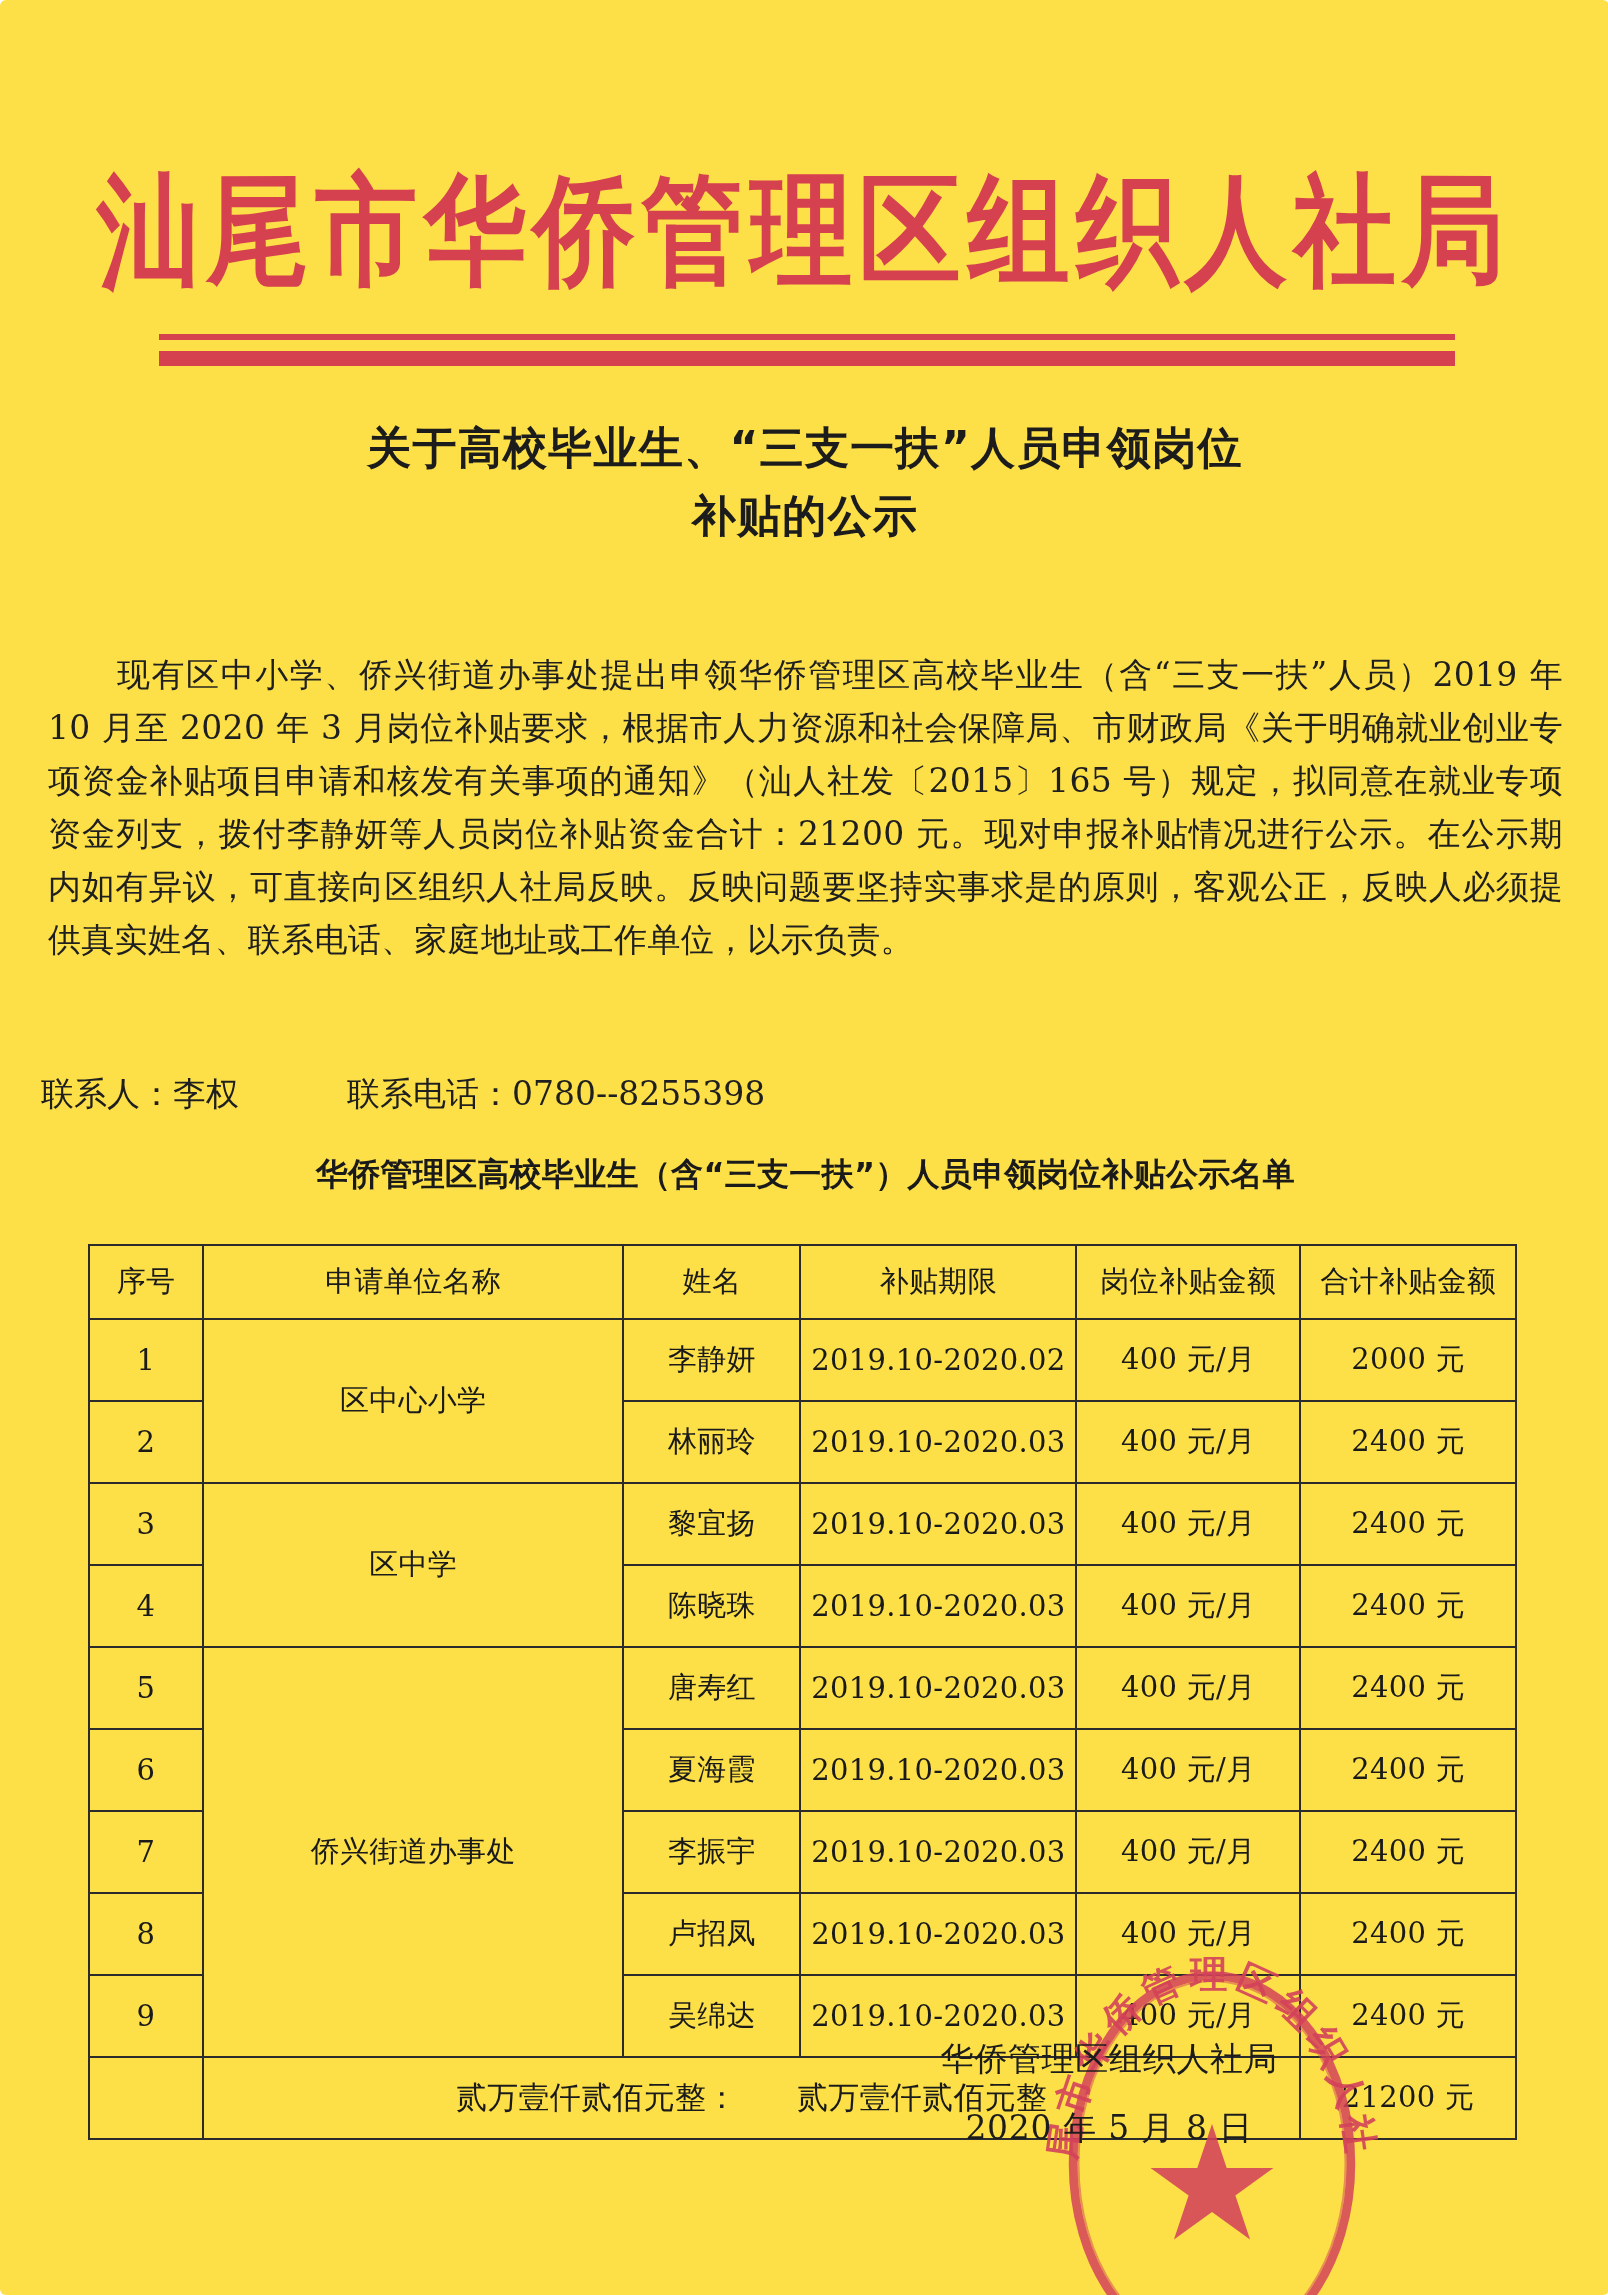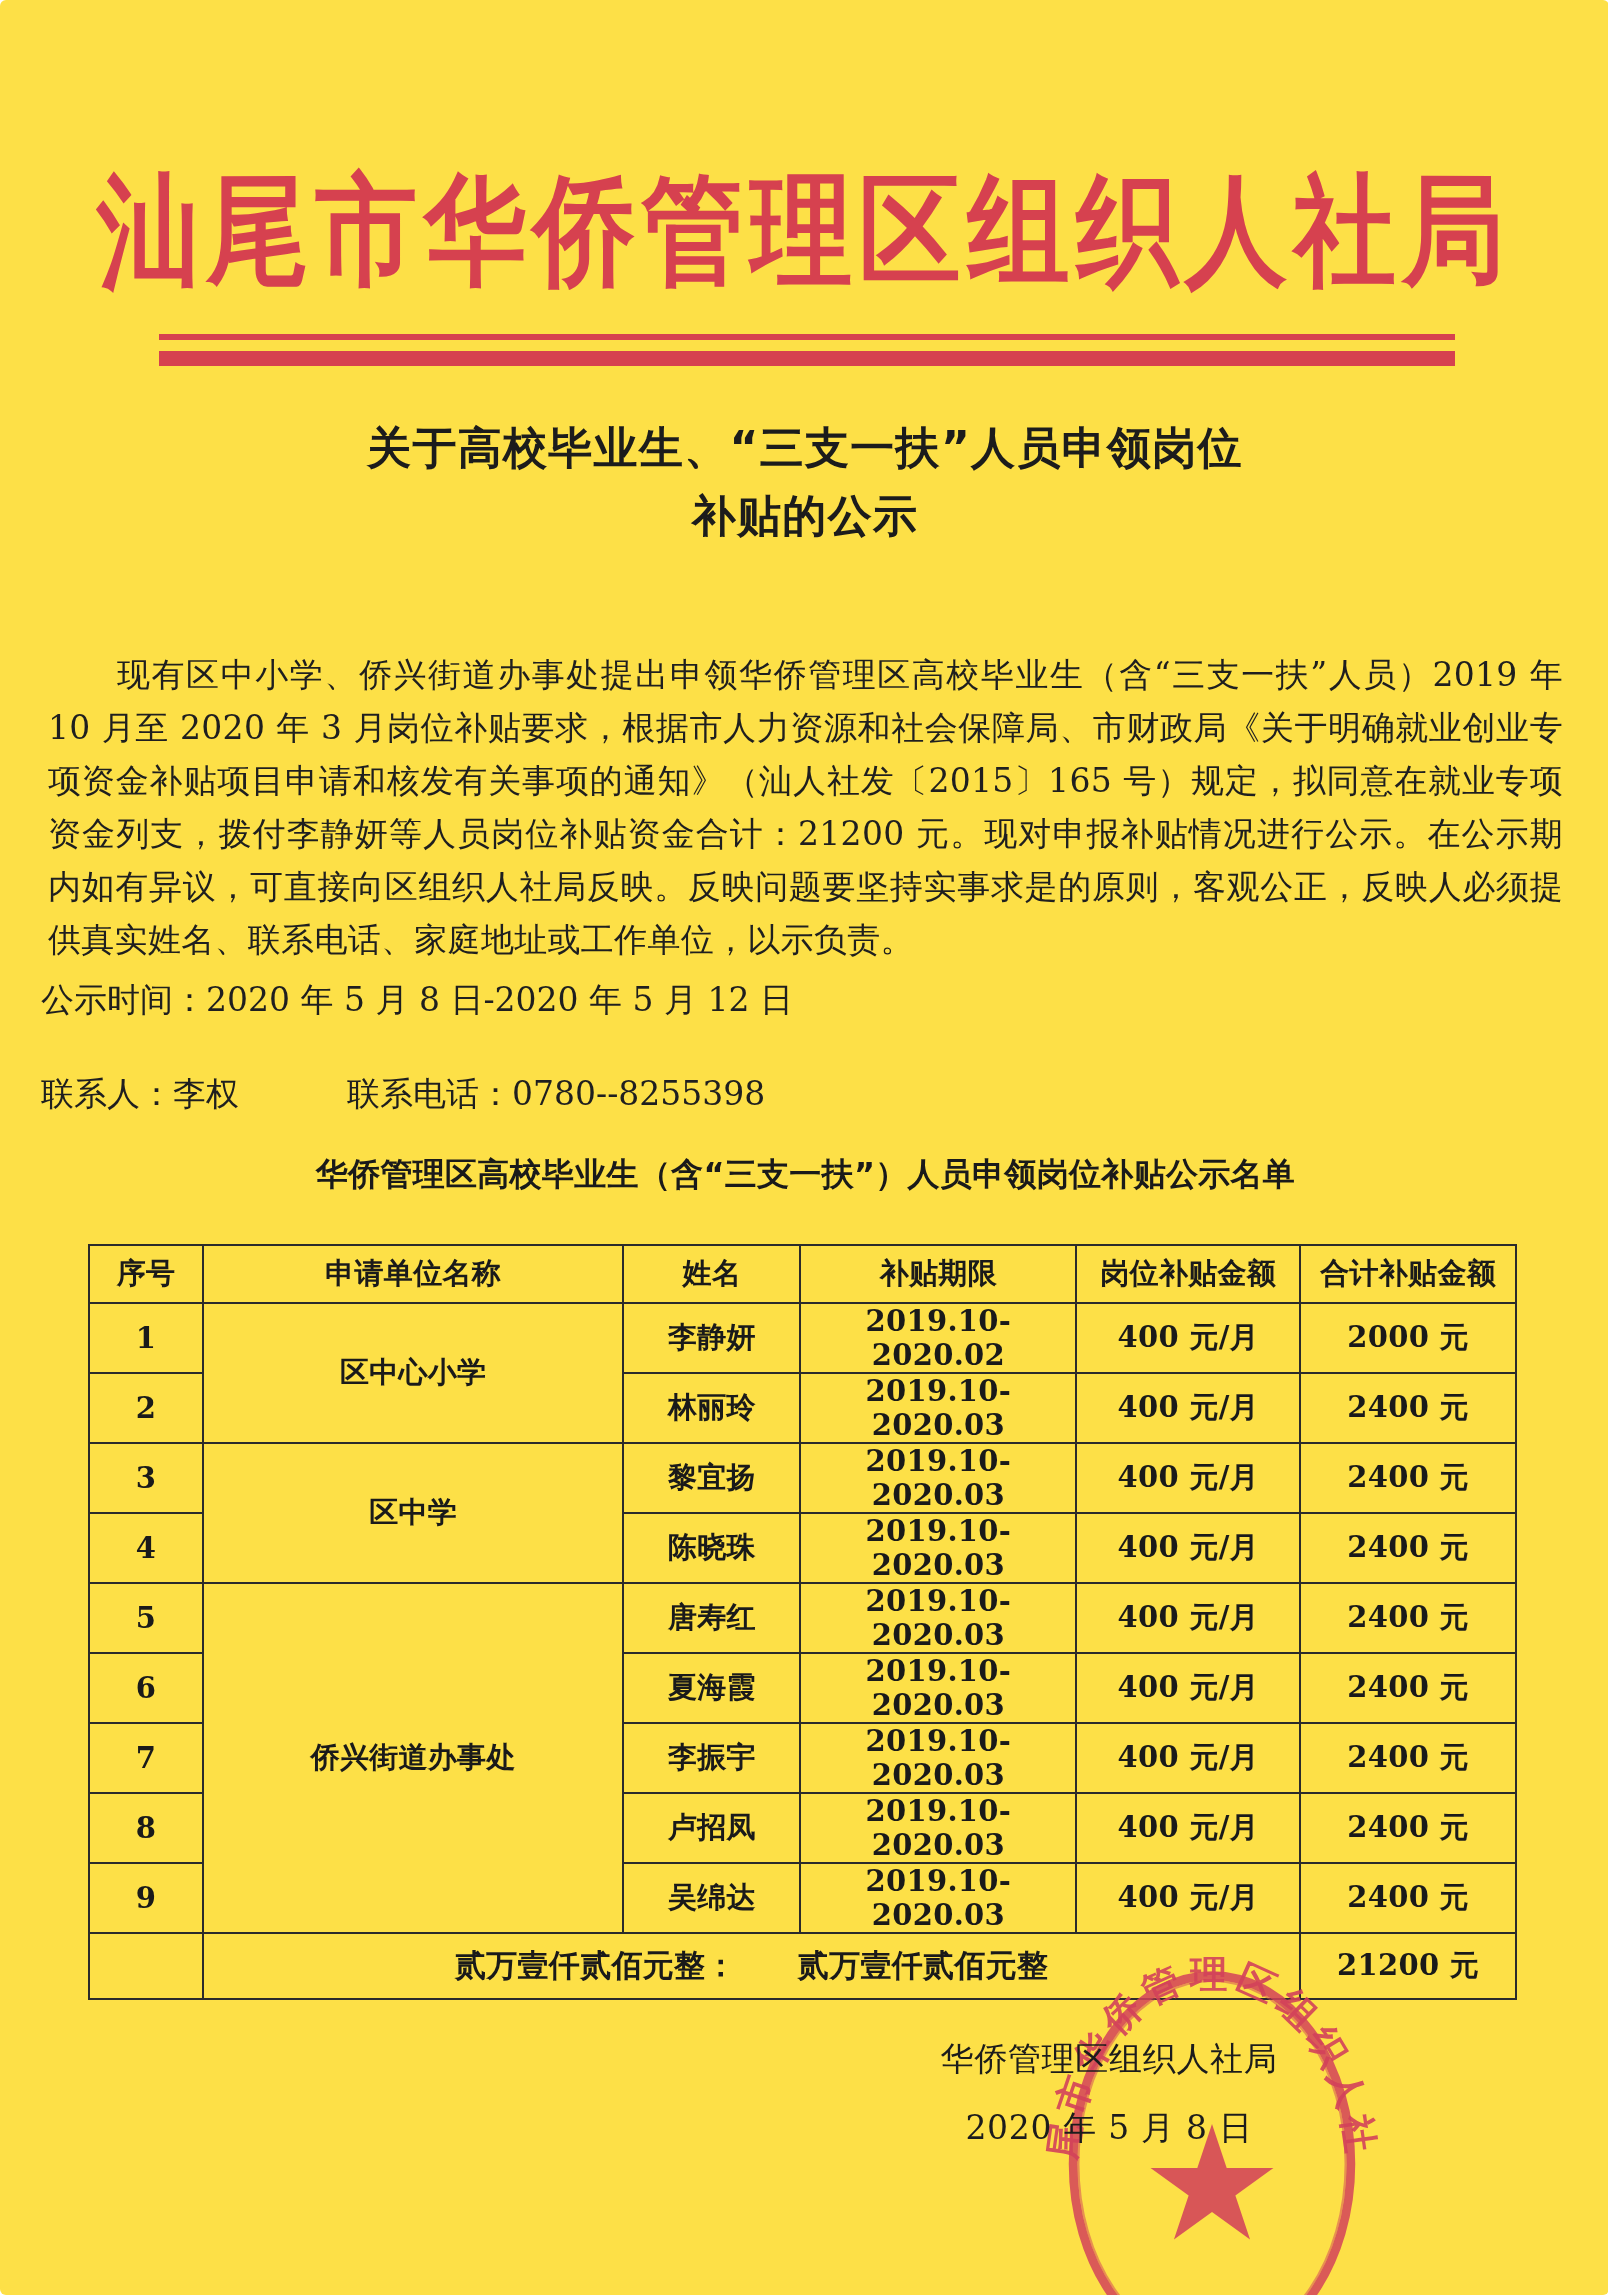--- a/index.html
+++ b/index.html
@@ -142,22 +142,22 @@
     border-collapse: collapse;
     width: 1429px;
     table-layout: fixed;
     font-size: 29px;
     color: #1a1a1a;
   }
   table.grid td, table.grid th {
     border: 2.7px solid #2b2b2b;
     text-align: center;
     vertical-align: middle;
-    font-weight: bold;
-    padding: 0;
+    font-weight: normal;
+    padding: 8px;
     height: 59px;
     letter-spacing: 0.3px;
   }
   table.grid thead td {
     height: 56px;
     font-size: 29px;
   }
   table.grid tbody td {
     height: 64px;
   }
@@ -225,23 +225,20 @@
 
     <div class="doc-title">
       <span class="l1">关于高校毕业生、“三支一扶”人员申领岗位</span>
       <span class="l2">补贴的公示</span>
     </div>
 
     <div class="body-block">
       <p class="indent">现有区中小学、侨兴街道办事处提出申领华侨管理区高校毕业生（含“三支一扶”人员）2019 年 10 月至 2020 年 3 月岗位补贴要求，根据市人力资源和社会保障局、市财政局《关于明确就业创业专项资金补贴项目申请和核发有关事项的通知》（汕人社发〔2015〕165 号）规定，拟同意在就业专项资金列支，拨付李静妍等人员岗位补贴资金合计：21200 元。现对申报补贴情况进行公示。在公示期内如有异议，可直接向区组织人社局反映。反映问题要坚持实事求是的原则，客观公正，反映人必须提供真实姓名、联系电话、家庭地址或工作单位，以示负责。</p>
     </div>
 
-    <div class="meta-line meta-notice">
-      <span>公示时间：2020 年 5 月 8 日-2020 年 5 月 12 日</span>
-    </div>
 
     <div class="meta-line meta-contact">
       <span>联系人：李权</span>
       <span class="gap"></span>
       <span>联系电话：0780--8255398</span>
     </div>
 
     <div class="table-caption">华侨管理区高校毕业生（含“三支一扶”）人员申领岗位补贴公示名单</div>
 
     <div class="tbl-wrap">

